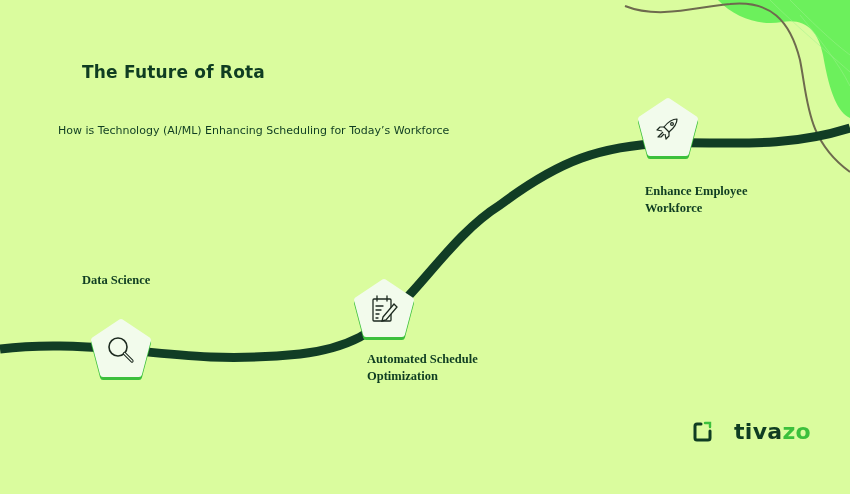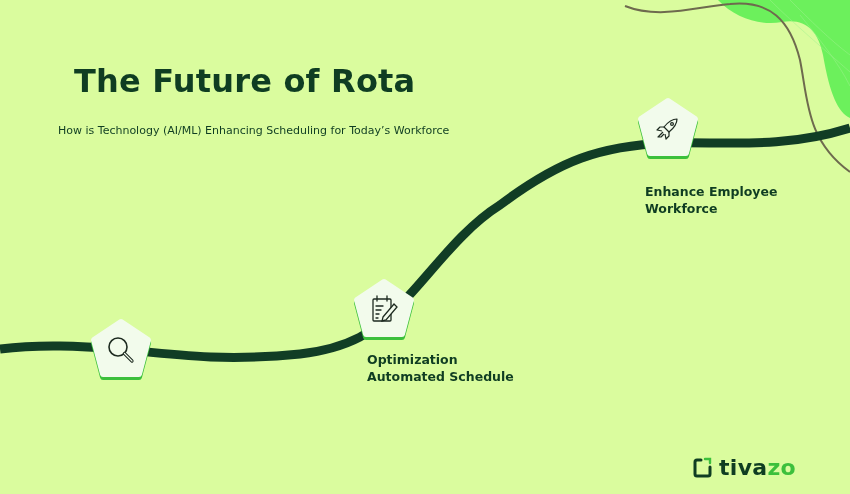--- a/index.html
+++ b/index.html
@@ -4,41 +4,41 @@
 <style>
   html, body { margin: 0; padding: 0; }
   body {
     width: 850px; height: 494px; overflow: hidden;
     background: #dafc9e;
     font-family: "DejaVu Sans", "Liberation Sans", sans-serif;
     position: relative;
   }
   .canvas { position: absolute; inset: 0; width: 850px; height: 494px; }
   .title {
-    position: absolute; left: 74px; top: 62px;
-    font-size: 32px; font-weight: bold; color: #0f3d22;
+    position: absolute; left: 82px; top: 62px;
+    font-size: 17px; font-weight: bold; color: #0f3d22;
     letter-spacing: 0.2px; margin: 0;
   }
   .subtitle {
     position: absolute; left: 50px; top: 116px;
     font-size: 11px; font-weight: normal; color: #0f3d22;
     margin: 8px; white-space: nowrap;
   }
   .label {
     position: absolute; font-size: 12.5px; font-weight: bold;
-    color: #0f3d22; line-height: 17px; margin: 0;
+    color: #0f3d22; line-height: 17px; margin: 0; font-family: Liberation Serif, serif;
   }
   .label span { display: block; white-space: nowrap; }
   .node {
     position: absolute; width: 62px; height: 62px;
   }
   .node svg { position: absolute; inset: 0; overflow: visible; }
   .logo {
     position: absolute; left: 693px; top: 419px;
-    display: flex; align-items: center; gap: 6px; margin-top: 36px;
+    display: flex; align-items: center; gap: 21px;
   }
   .logo-text { font-size: 22px; font-weight: bold; letter-spacing: 0.3px; }
   .logo-dark { color: #0f3d22; }
   .logo-green { color: #3cc03c; }
 </style>
 </head>
 <body>
 
 <svg class="canvas" viewBox="0 0 850 494" xmlns="http://www.w3.org/2000/svg">
 
@@ -52,25 +52,26 @@
 
   <path d="M625,6 C660,20 700,6 730,4 C770,0 790,20 800,60 C808,100 806,140 850,172" fill="none" stroke="#6e6a4e" stroke-width="2"></path>
 
   <path d="M0,349 C40,344 80,346 120,349 C170,354 220,362 300,354 C350,348 375,332 400,305 C430,275 460,230 500,205 C560,160 600,146 667,143 C720,141 780,150 850,128" fill="none" stroke="#113d25" stroke-width="9" stroke-linecap="butt"></path>
 </svg>
 
 <h1 class="title">The Future of Rota</h1>
 <p class="subtitle">How is Technology (AI/ML) Enhancing Scheduling for Today’s Workforce</p>
 
 <div class="label" style="left:82px; top:272px;">
+  <span>Data Science</span>
 </div>
 
 <div class="label" style="left:367px; top:351px;">
+  <span>Automated Schedule</span>
   <span>Optimization</span>
-  <span>Automated Schedule</span>
 </div>
 
 <div class="label" style="left:645px; top:183px;">
   <span>Enhance Employee</span>
   <span>Workforce</span>
 </div>
 
 <div class="node" style="left:90px; top:318px;">
   <svg width="62" height="62" viewBox="0 0 62 62">
     <path d="M31,4 L58,22 L49,56 L13,56 L4,22 Z" fill="#3cc03c" stroke="#3cc03c" stroke-width="6" stroke-linejoin="round" transform="translate(0,3)"></path>

